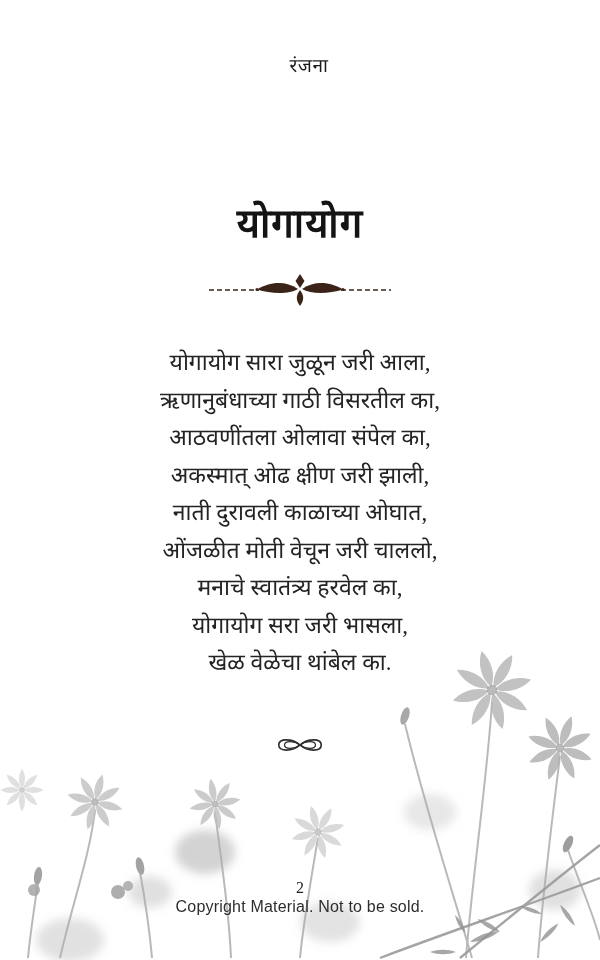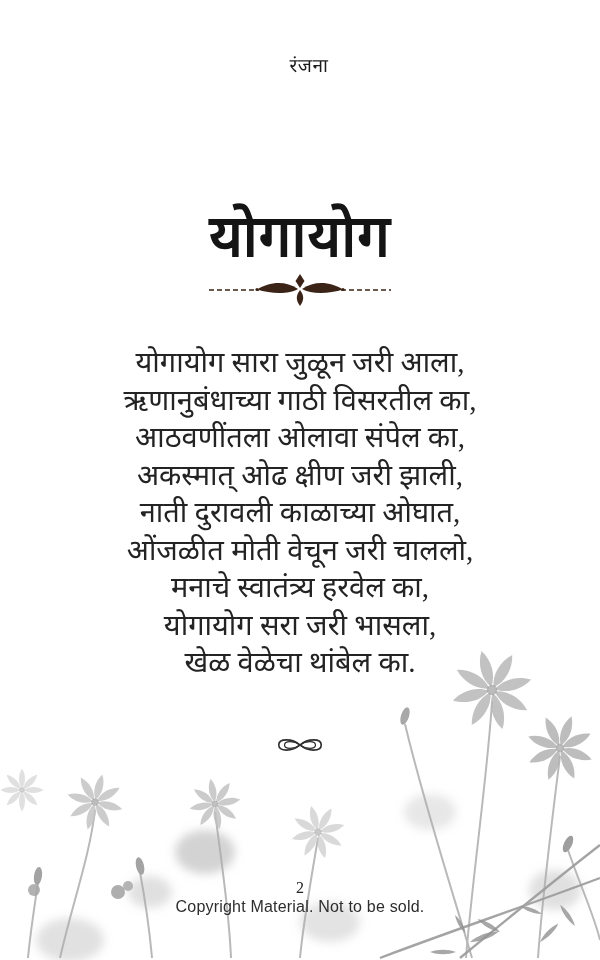--- a/index.html
+++ b/index.html
@@ -8,26 +8,26 @@
     background:#ffffff;overflow:hidden;
     font-family:"Liberation Serif","DejaVu Serif",serif;
   }
   .flowers{position:absolute;left:0;bottom:0;width:600px;height:320px;filter:blur(0.6px);}
   .running-header{
     position:absolute;top:52px;left:0;right:0;text-align:center;
     font-size:19px;color:#1b1b1b;letter-spacing:.5px;margin-left:18px;
   }
   .poem-title{
     position:absolute;top:194px;left:0;right:0;margin:0;text-align:center;
-    font-size:58px;font-weight:bold;color:#141414;letter-spacing:1px;
+    font-size:40px;font-weight:bold;color:#141414;letter-spacing:1px;
   }
   .divider{position:absolute;top:270px;left:0;right:0;display:flex;justify-content:center;}
   .poem{
     position:absolute;top:344px;left:0;right:0;text-align:center;
-    font-size:29px;color:#232323;
+    font-size:23px;color:#232323;
   }
   .poem .line{height:37.5px;line-height:37.5px;white-space:nowrap;}
   .endmark{position:absolute;top:731px;left:0;right:0;display:flex;justify-content:center;}
   .page-number{
     position:absolute;top:879px;left:0;right:0;text-align:center;
     font-size:16px;color:#232323;
   }
   .copyright{
     position:absolute;top:898px;left:0;right:0;text-align:center;
     font-family:"Liberation Sans","DejaVu Sans",sans-serif;

